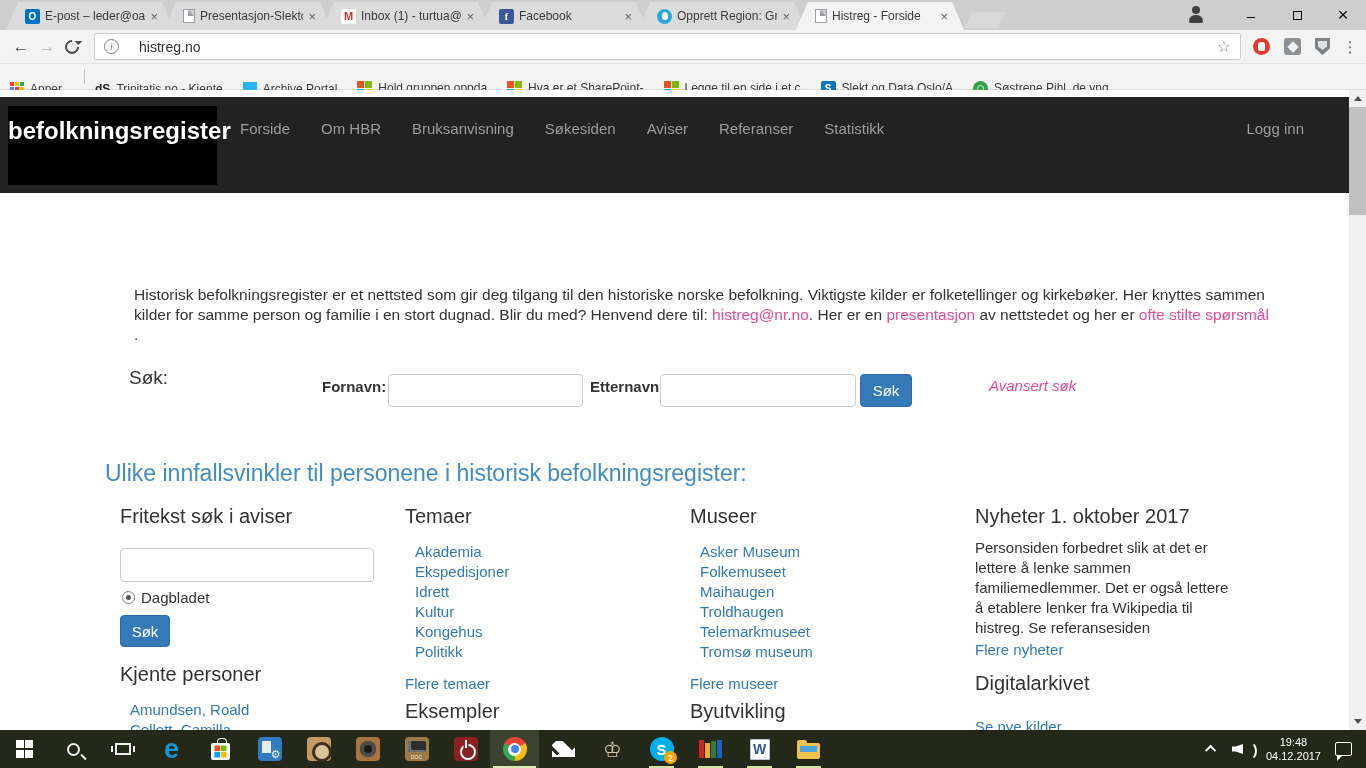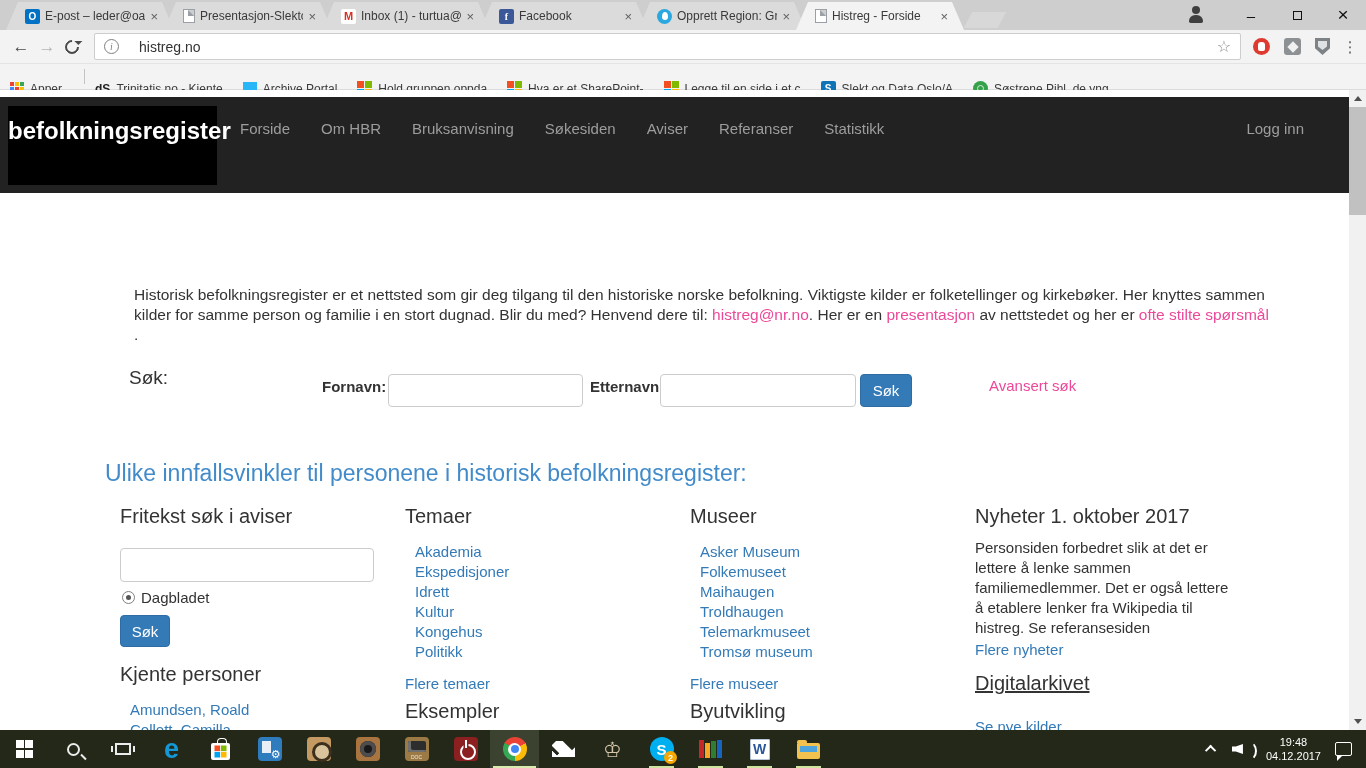--- a/index.html
+++ b/index.html
@@ -45,21 +45,21 @@
   .ext-icons { display:flex; align-items:center; gap:14px; margin:0 4px; }
   .ext-adblock { width:17px; height:17px; background:#df3a2f; border-radius:50%; position:relative; }
   .ext-adblock::after { content:""; position:absolute; left:5px; top:4px; width:7px; height:9px; background:#fff; border-radius:3px 3px 2px 2px; }
   .ext-gray { width:17px; height:17px; background:#8d9194; border-radius:3px; position:relative; }
   .ext-gray::after { content:""; position:absolute; left:4.5px; top:4.5px; width:8px; height:8px; background:#f1f1f1; transform:rotate(45deg); }
   .ext-shield { width:15px; height:17px; background:#7d8287; clip-path:polygon(0 0, 100% 0, 100% 60%, 50% 100%, 0 60%); position:relative; }
   .ext-shield::after { content:""; position:absolute; left:3px; top:3px; width:9px; height:9px; background:#dfe1e3; clip-path:polygon(0 0, 100% 0, 100% 60%, 50% 100%, 0 60%); }
   .menu-dots { font-size:15px; color:#5a5a5a; margin-left:8px; width:16px; text-align:center; }
 
   .bookmarksbar { position:absolute; top:64px; left:0; right:0; height:26px; background:#f3f3f3; display:flex; align-items:center; padding:0 10px; font-size:12px; color:#3a3a3a; border-bottom:1px solid #dcdcdc; }
-  .bm-item { display:flex; align-items:flex-end; margin-right:20px; white-space:nowrap;margin-top:24px; }
+  .bm-item { display:flex; align-items:flex-start; margin-right:20px; white-space:nowrap;margin-top:24px; }
   .bm-item .bm-icon { margin-right:6px; }
   .bm-sep { width:1px; height:15px; background:#c3c3c3; margin:0 10px 0 2px; }
   .apps-grid { display:grid; grid-template-columns:repeat(3,4px); grid-template-rows:repeat(3,4px); gap:1px; }
   .apps-grid i { display:block; }
   .bm-ds { font-weight:bold; font-size:12px; color:#222; }
   .bm-bluesq { width:14px; height:14px; background:#29b6f6; }
   .ms-grid { display:grid; grid-template-columns:7px 7px; grid-template-rows:7px 7px; gap:1px; }
   .ms-grid i:nth-child(1){background:#f25022;} .ms-grid i:nth-child(2){background:#7fba00;}
   .ms-grid i:nth-child(3){background:#00a4ef;} .ms-grid i:nth-child(4){background:#ffb900;}
   .bm-sp { width:15px; height:15px; background:#1073b6; color:#fff; border-radius:2px; font-size:10px; font-weight:bold; display:flex; align-items:center; justify-content:center; }
@@ -83,21 +83,21 @@
 
   .intro { position:absolute; left:134px; top:179px; width:1140px; font-size:15.5px; line-height:20px; color:#333; }
   a.inline-link { color:#ec4899; text-decoration:none; }
 
   .search-label { position:absolute; left:129px; top:277px; font-size:19px; color:#333; }
   .fname-label { position:absolute; left:322px; top:288px; font-size:15px; font-weight:bold; color:#333; }
   .fname-input { position:absolute; left:388px; top:284px; width:195px; height:33px; border:1px solid #ccc; border-radius:4px; padding:0 10px; font-size:14px; }
   .ename-label { position:absolute; left:590px; top:288px; font-size:15px; font-weight:bold; color:#333; }
   .ename-input { position:absolute; left:660px; top:284px; width:196px; height:33px; border:1px solid #ccc; border-radius:4px; padding:0 10px; font-size:14px; }
   .search-btn { position:absolute; left:860px; top:284px; width:52px; height:33px; background:#337ab7; border:1px solid #2e6da4; border-radius:4px; color:#fff; font-size:15px; }
-  .advanced-link { position:absolute; left:989px; top:287px; font-size:15px; }
+  .advanced-link { position:absolute; left:989px; top:287px; font-size:15px;font-style:italic; }
 
   .section-heading { position:absolute; left:105px; top:370px; font-size:23px; color:#428bca; }
 
   .cols { position:absolute; left:105px; top:405px; width:1140px; display:flex; }
   .col { width:285px; padding:0 15px; flex:0 0 auto; }
   .col h3 { font-size:20px; font-weight:normal; color:#333; margin:10px 0; }
   .link-list { list-style:none; margin:14px 0 12px; padding:0 0 0 10px; }
   .link-list li { line-height:20px; }
   .link-list a, .more-link a, .plain-link a { color:#337ab7; font-size:15px; text-decoration:none; }
   .more-link { line-height:20px; margin:0 0 6px; }
@@ -373,21 +373,21 @@
             <li><a href="#">Tromsø museum</a></li>
           </ul>
         <div class="more-link"><a href="#">Flere museer</a></div>
         <h3 style="margin-top:6px;">Byutvikling</h3>
       </div>
 
       <div class="col">
         <h3>Nyheter 1. oktober 2017</h3>
         <p class="news-body">Personsiden forbedret slik at det er lettere å lenke sammen familiemedlemmer. Det er også lettere å etablere lenker fra Wikipedia til histreg. Se referansesiden</p>
         <div class="plain-link" style="margin-top:2px;"><a href="#">Flere nyheter</a></div>
-        <h3 style="margin-top:12px;text-decoration:underline;">Digitalarkivet</h3>
+        <h3 style="margin-top:12px;">Digitalarkivet</h3>
         <div class="plain-link"><a href="#">Se nye kilder</a></div>
 
       </div>
     </div>
 
     <div class="scrollbar">
       <div class="sb-arrow up">
           <span class="tri-up"></span>
         </div>
       <div class="sb-thumb"></div>

